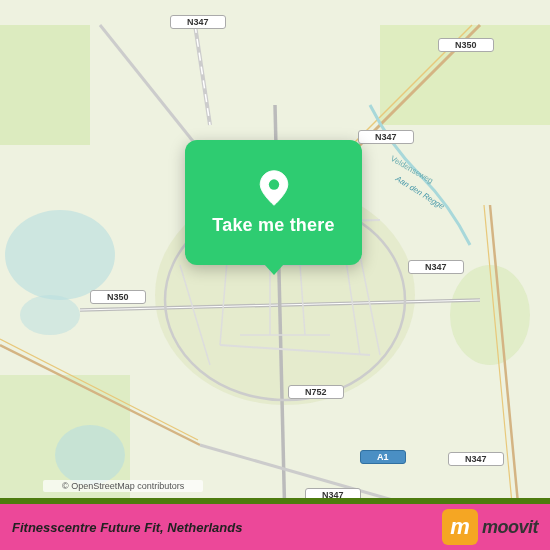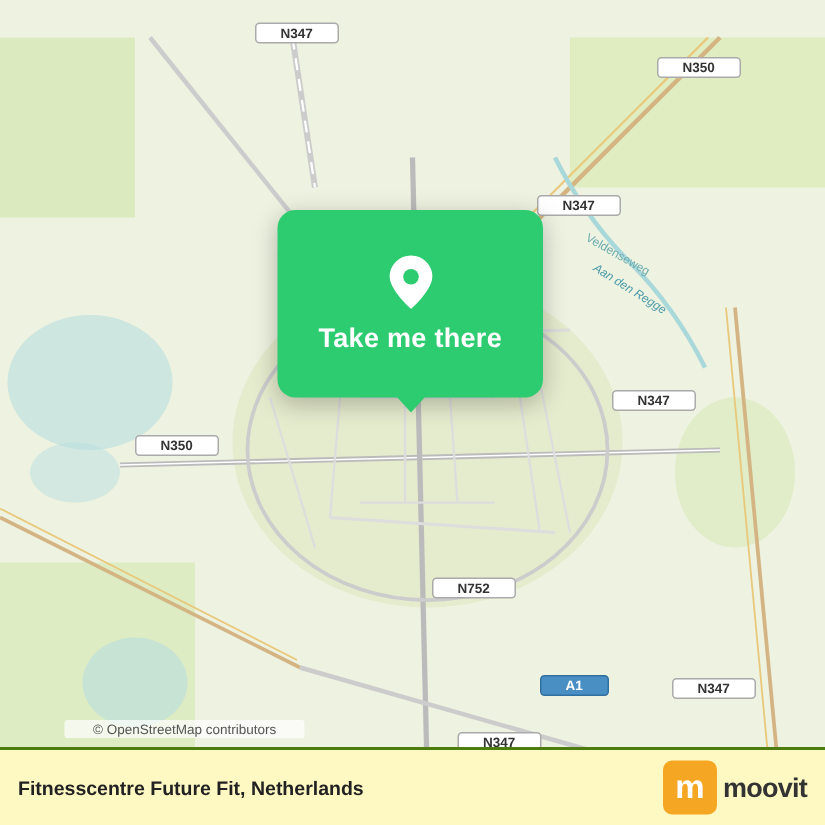--- a/index.html
+++ b/index.html
@@ -77,27 +77,28 @@
       letter-spacing: 0.2px;
     }
 
     
     .bottom-bar {
       position: absolute;
       bottom: 0;
       left: 0;
       right: 0;
       height: 52px;
-      background: #fef9c3;
-      border-top: 2px solid #4d7c0f;
+      background: #ec4899;
+      border-top: 6px solid #4d7c0f;
       display: flex;
       align-items: center;
       justify-content: space-between;
       padding: 0 12px;
       z-index: 20;
+      font-style: italic;
     }
 
     .bottom-left {
       display: flex;
       flex-direction: column;
       gap: 1px;
     }
 
     .location-name {
       font-size: 13px;

